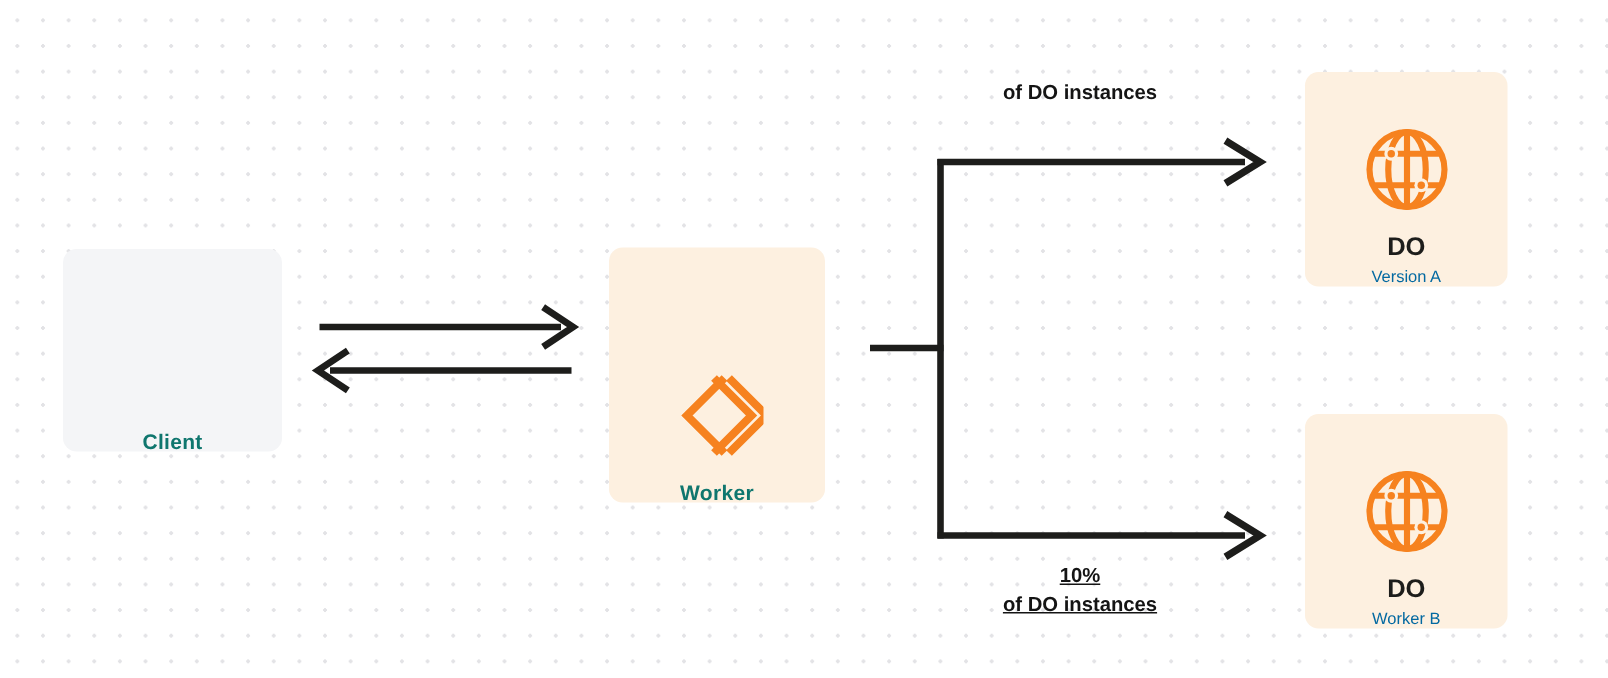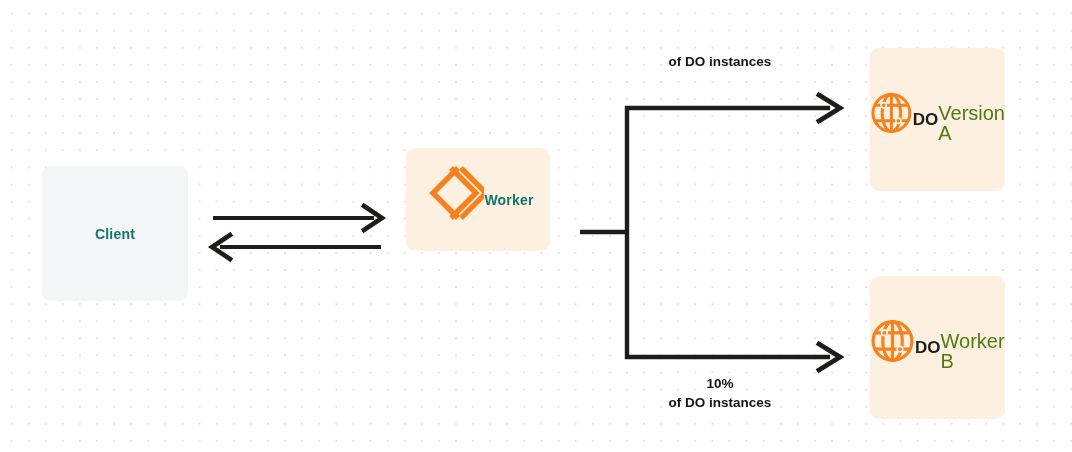--- a/index.html
+++ b/index.html
@@ -18,37 +18,37 @@
     overflow: hidden;
     font-family: "Liberation Sans", sans-serif;
     -webkit-font-smoothing: antialiased;
   }
 
   .node {
     position: absolute;
     box-sizing: border-box;
     border-radius: 9px;
     display: flex;
-    flex-direction: row;
+    flex-direction: column;
     align-items: center;
-    justify-content: center;
+    justify-content: flex-end;
   }
 
   .node-client {
     left: 42px;
     top: 166px;
     width: 146px;
     height: 135px;
     background: #f4f5f7;
   }
   .node-worker {
     left: 406px;
-    top: 148px;
+    top: 165px;
     width: 144px;
-    height: 103px;
+    height: 170px;
     background: #fdf0e0;
   }
   .node-do-a {
     left: 870px;
     top: 48px;
     width: 135px;
     height: 143px;
     background: #fdf0e0;
   }
   .node-do-b {
@@ -66,23 +66,23 @@
     letter-spacing: 0.2px;
     line-height: 1;
   }
   .node-title-do {
     font-size: 17px;
     font-weight: bold;
     color: #1d1d1b;
     line-height: 1;
   }
   .node-sub {
-    font-size: 20px;
+    font-size: 11px;
     font-weight: normal;
-    color: #4d7c0f;
+    color: #0369a1;
     line-height: 1;
     margin-top: 7px;
   }
 
   .worker-icon { margin-bottom: 14px; display:block; }
   .do-icon { margin-bottom: 14px; display:block; }
 
   .edge-layer {
     position: absolute;
     left: 0; top: 0;
@@ -94,21 +94,21 @@
   .edge-label {
     position: absolute;
     text-align: center;
     font-size: 13.5px;
     font-weight: bold;
     color: #141414;
     line-height: 1.42;
     white-space: nowrap;
   }
   .label-90 { left: 610px; top: 52px; width: 220px; }
-  .label-10 { left: 610px; top: 374px; width: 220px; }
+  .label-10 { left: 610px; top: 374px; width: 220px; text-decoration: underline; }
 </style>
 </head>
 <body>
 
 <div id="canvas">
 
   <svg class="edge-layer" viewBox="0 0 1072 452" width="1072" height="452" xmlns="http://www.w3.org/2000/svg">
 
     <g>
       <line x1="213" y1="218" x2="374" y2="218" stroke="#1d1d1b" stroke-width="4.2" stroke-linecap="butt"></line>

